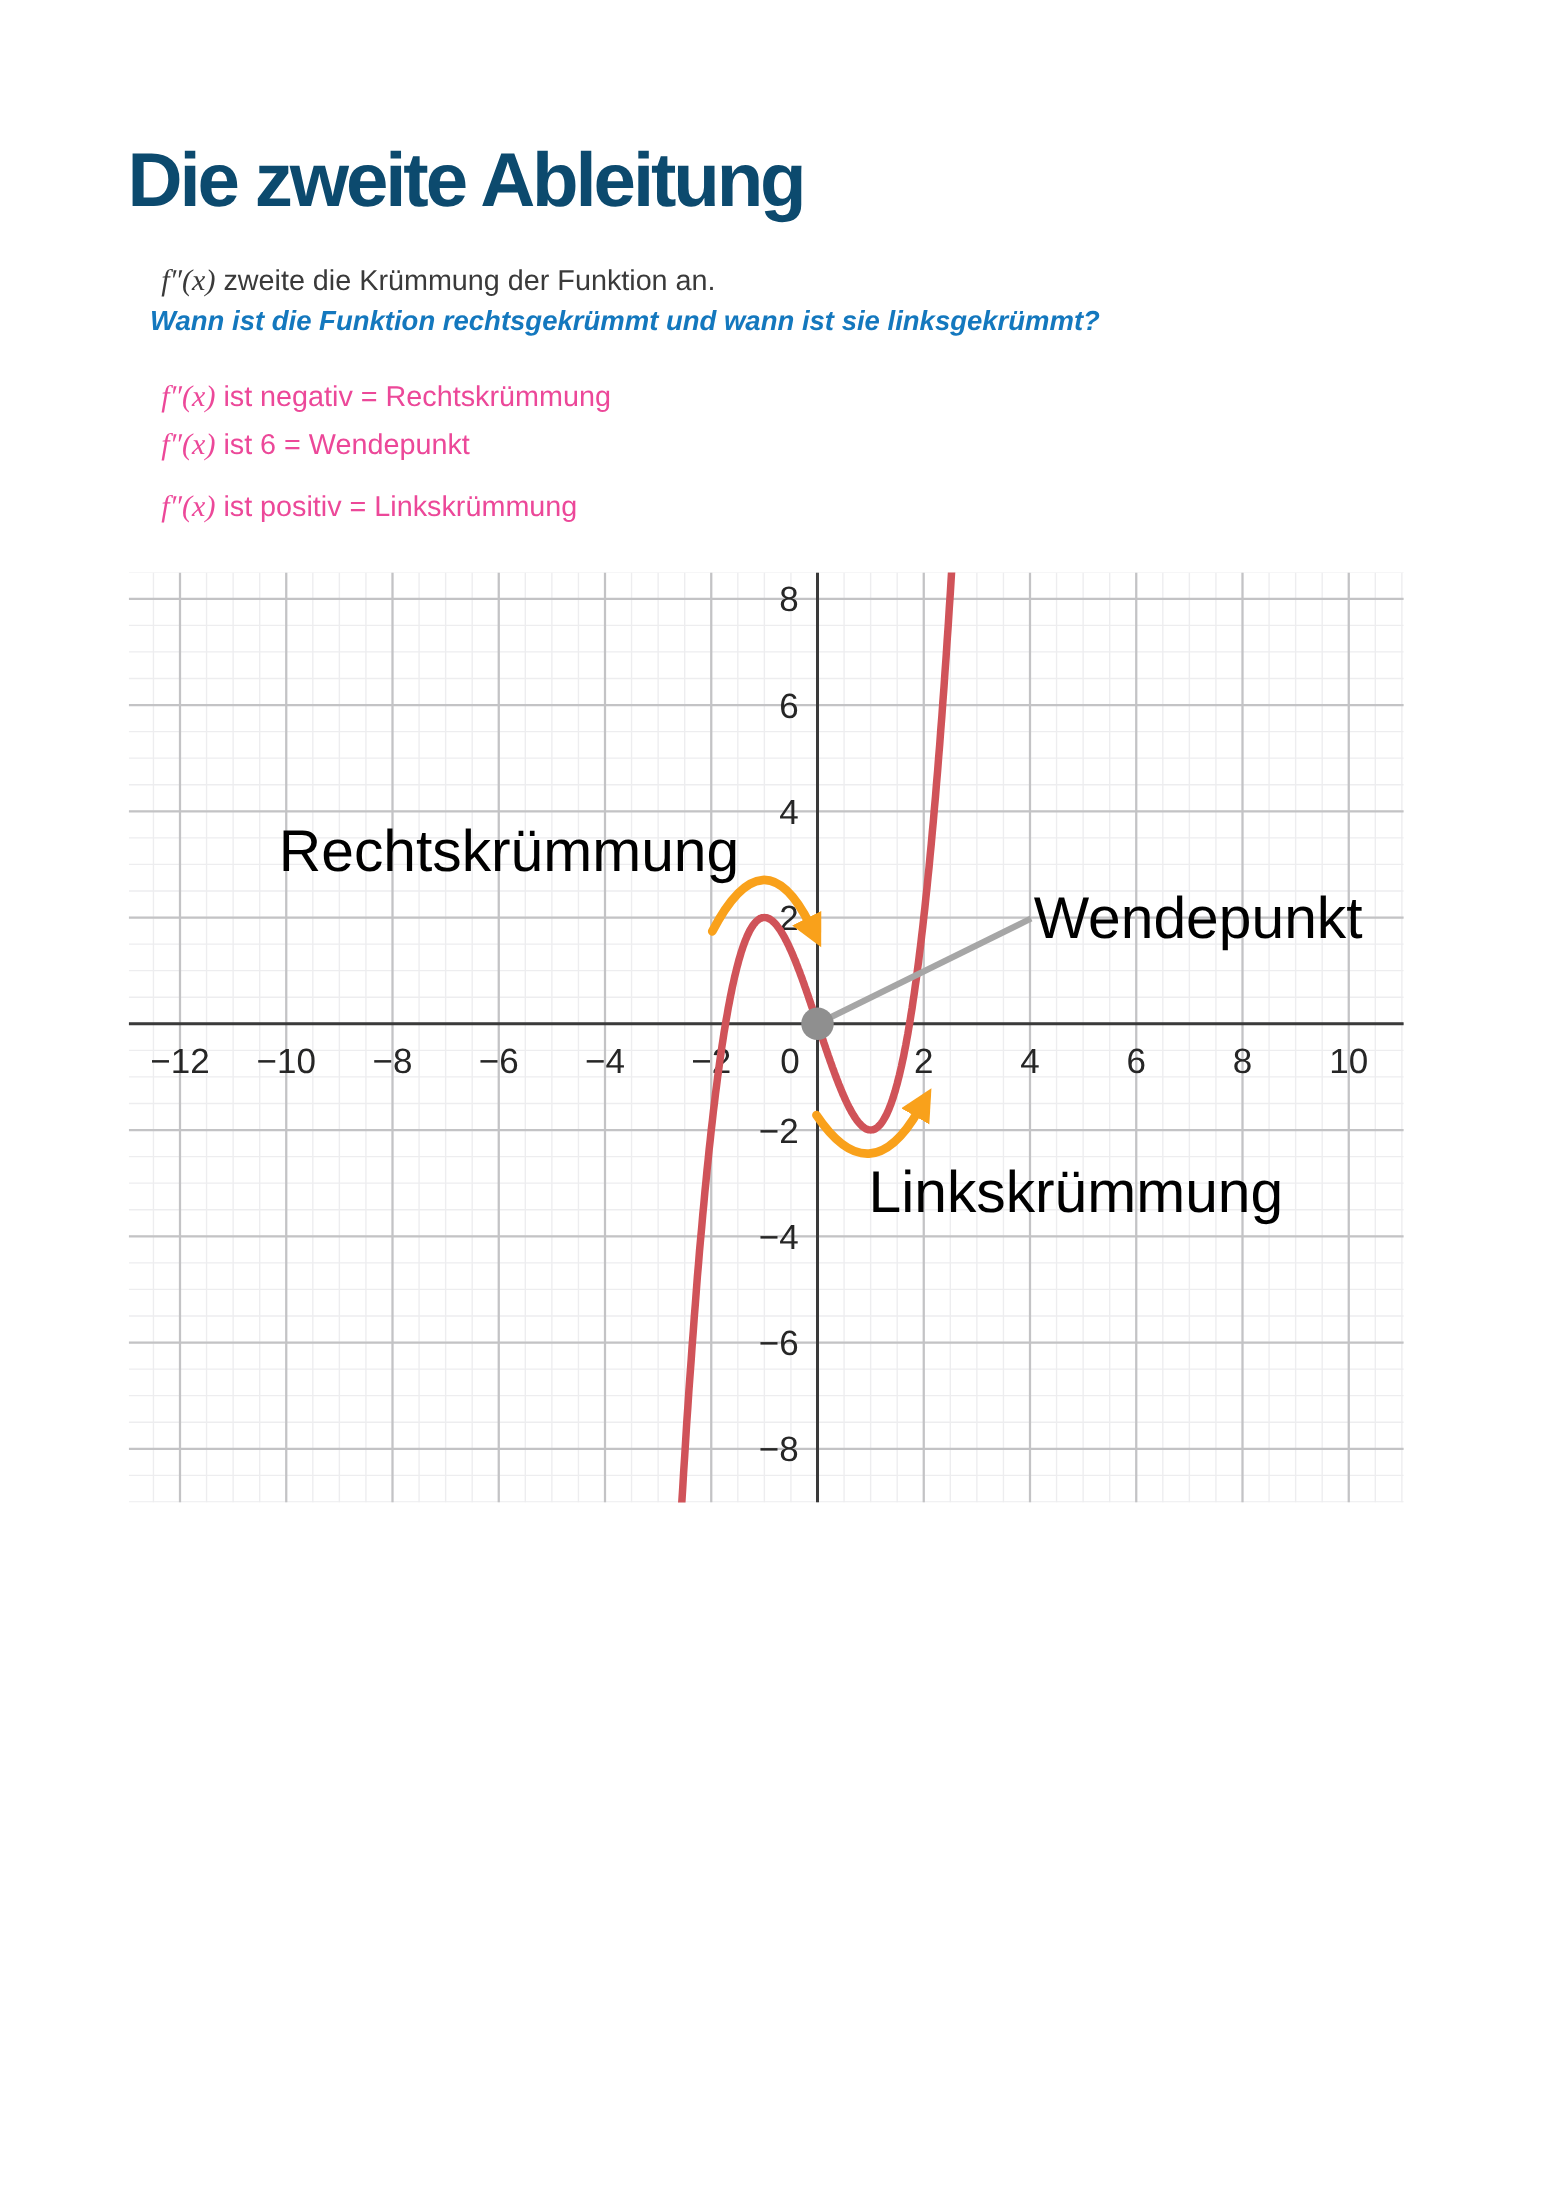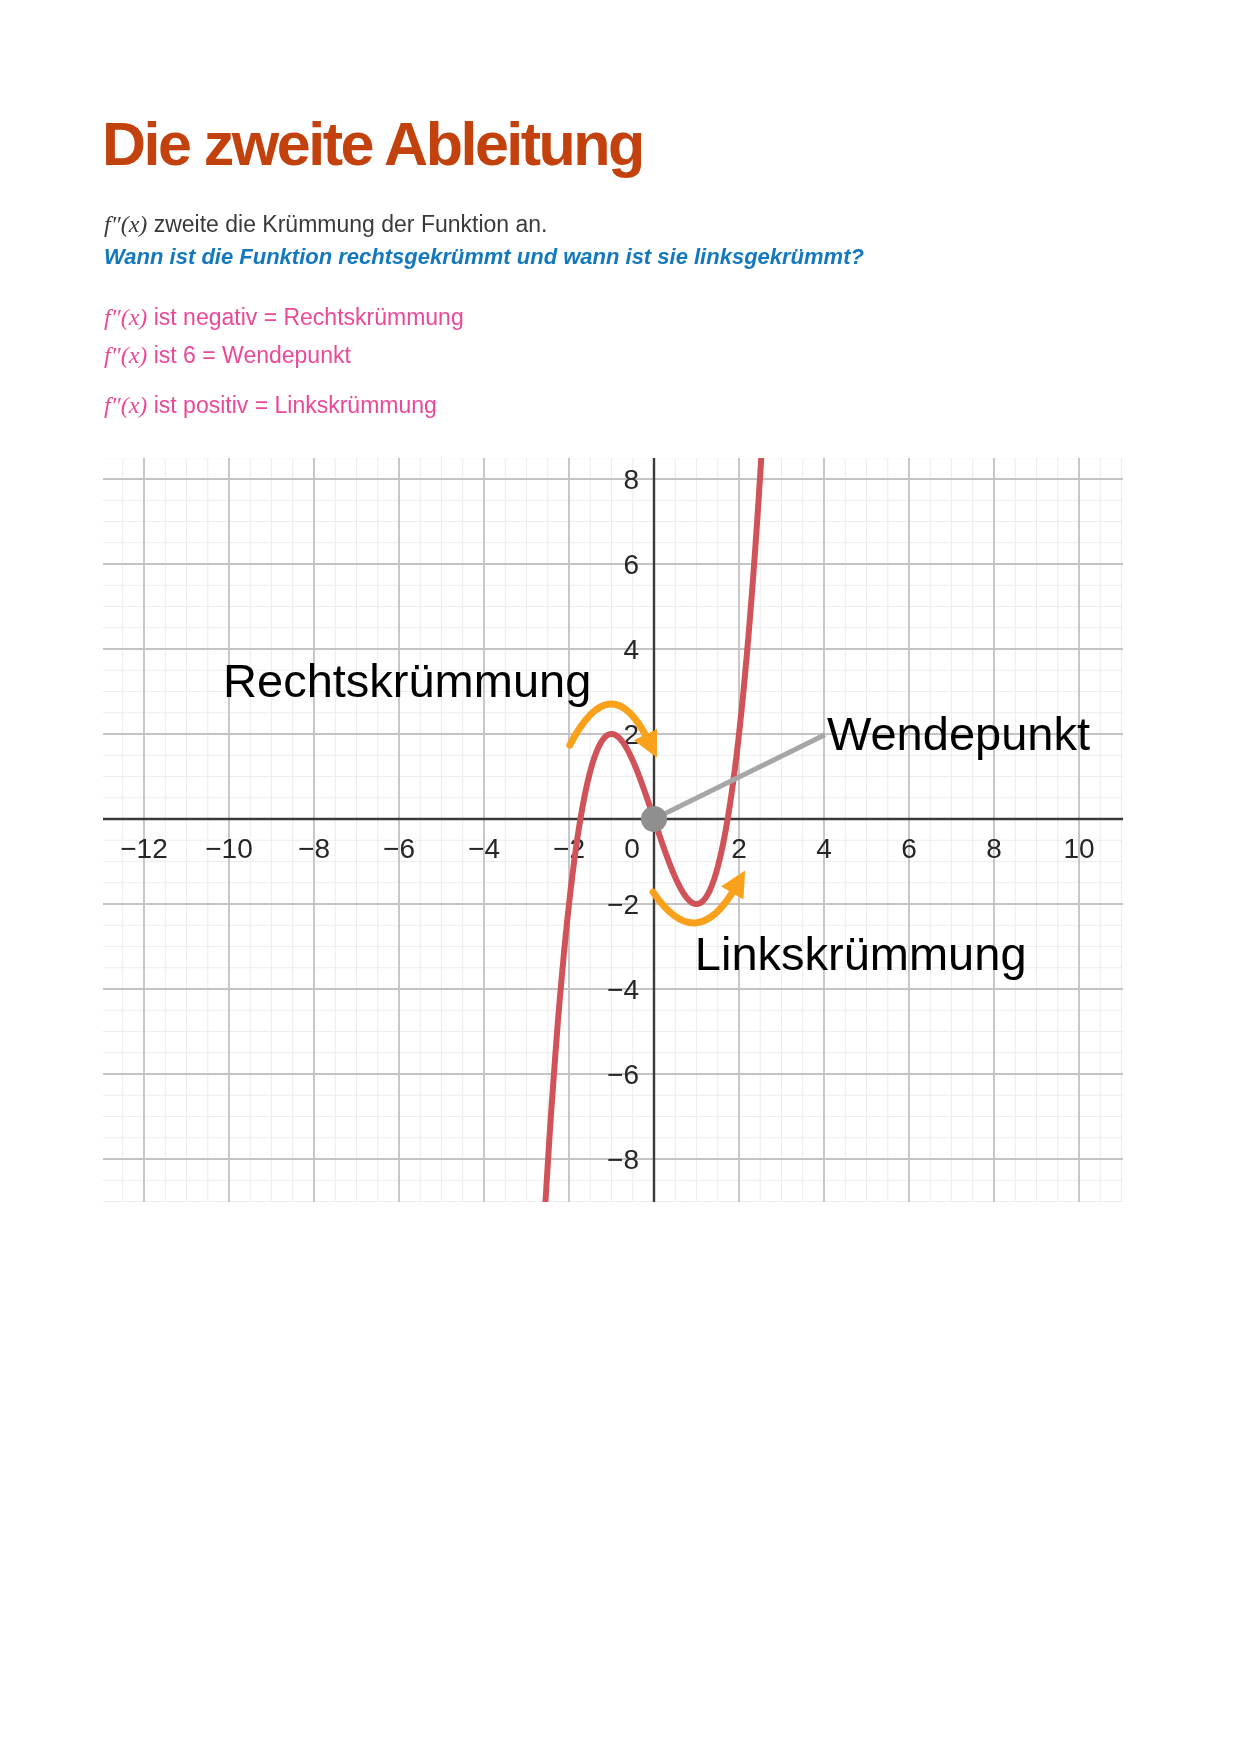--- a/index.html
+++ b/index.html
@@ -3,31 +3,31 @@
 <meta charset="utf-8">
 <style>
   html,body { margin:0; padding:0; }
   body {
     width:1240px; height:1754px; background:#ffffff; position:relative;
     font-family:"Liberation Sans", sans-serif;
   }
   .page-title {
     position:absolute; left:102px; top:112px;
     font-size:61px; font-weight:bold; letter-spacing:-2.5px;
-    color:#c2410c; line-height:1.05;
+    color:#0c4a6e; line-height:1.05;
   }
   .intro-line {
     position:absolute; left:104px; top:211px;
     font-size:23px; color:#3a3a3a;
   }
   .math {
-    font-family:"Liberation Serif", serif; font-style:italic; font-size:24px;
+    font-family:"Liberation Serif", serif; font-style:italic; font-size:24px;margin-left:25px;
   }
   .question-line {
-    position:absolute; left:104px; top:244px;
+    position:absolute; left:120px; top:244px;
     font-size:22px; font-weight:bold; font-style:italic;
   }
   .rule-line {
     position:absolute; left:104px; font-size:23px; color:#ec4899;
   }
   .rule-1 { top:304px; }
   .rule-2 { top:342px; }
   .rule-3 { top:392px; }
   #graph-svg { position:absolute; left:103px; top:458px; }
 </style>

